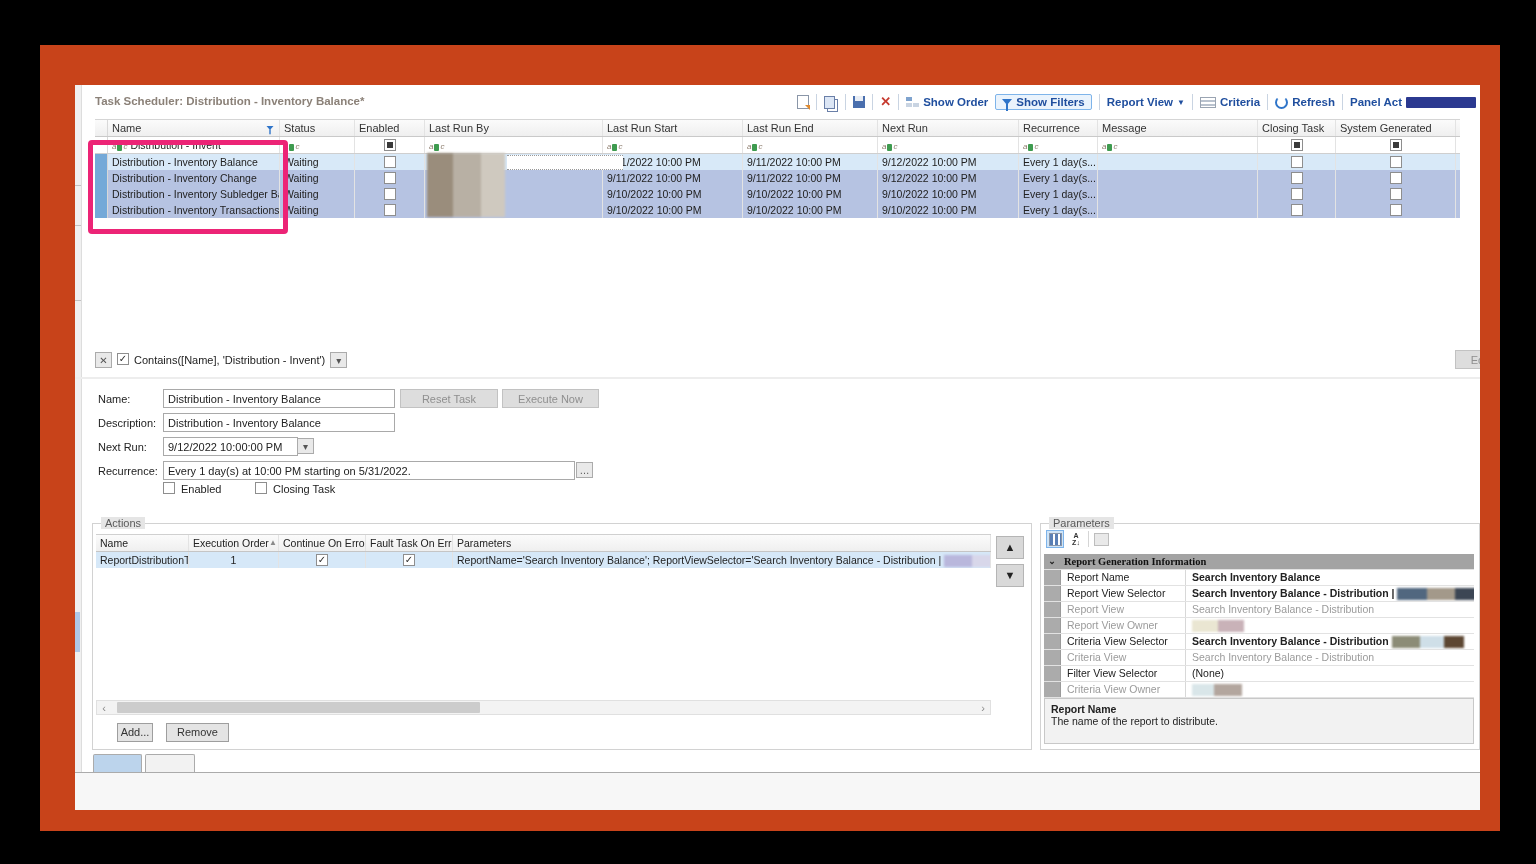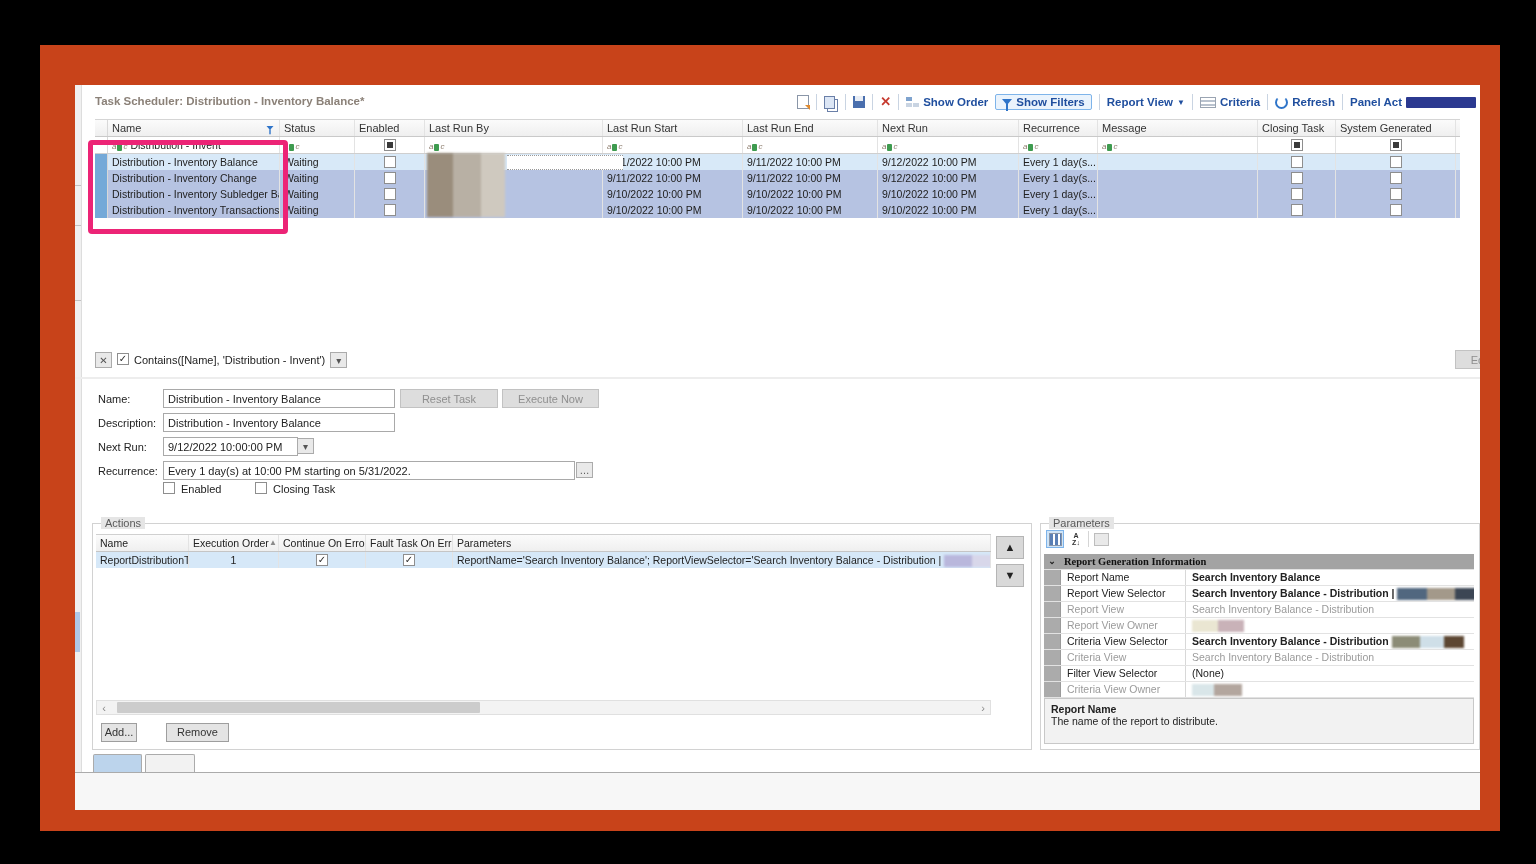--- a/index.html
+++ b/index.html
@@ -308,21 +308,21 @@
                 </span></div>
           </div>
         </div>
         <div class="abs arr-btn" style="left:903px;top:12px;">▲</div>
         <div class="abs arr-btn" style="left:903px;top:40px;">▼</div>
         <div class="abs sbar" style="left:3px;top:176px;width:895px;">
           <span class="sarrow">‹</span>
           <span class="sthumb" style="width:363px;margin-left:6px;"></span>
           <span class="sarrow" style="margin-left:auto">›</span>
         </div>
-        <div class="abs btn" style="left:8px;top:199px;width:36px;">Add...</div>
+        <div class="abs btn" style="left:24px;top:199px;width:36px;">Add...</div>
         <div class="abs btn" style="left:73px;top:199px;width:63px;">Remove</div>
       </div>
 
       <div class="fieldset" style="left:965px;top:438px;width:438px;height:225px;">
         <span class="legend">Parameters</span>
         <div class="abs flex" style="left:5px;top:6px;gap:3px;">
           <span class="ptool sel">
               <span class="i-catview"></span>
             </span>
           <span class="ptool">

